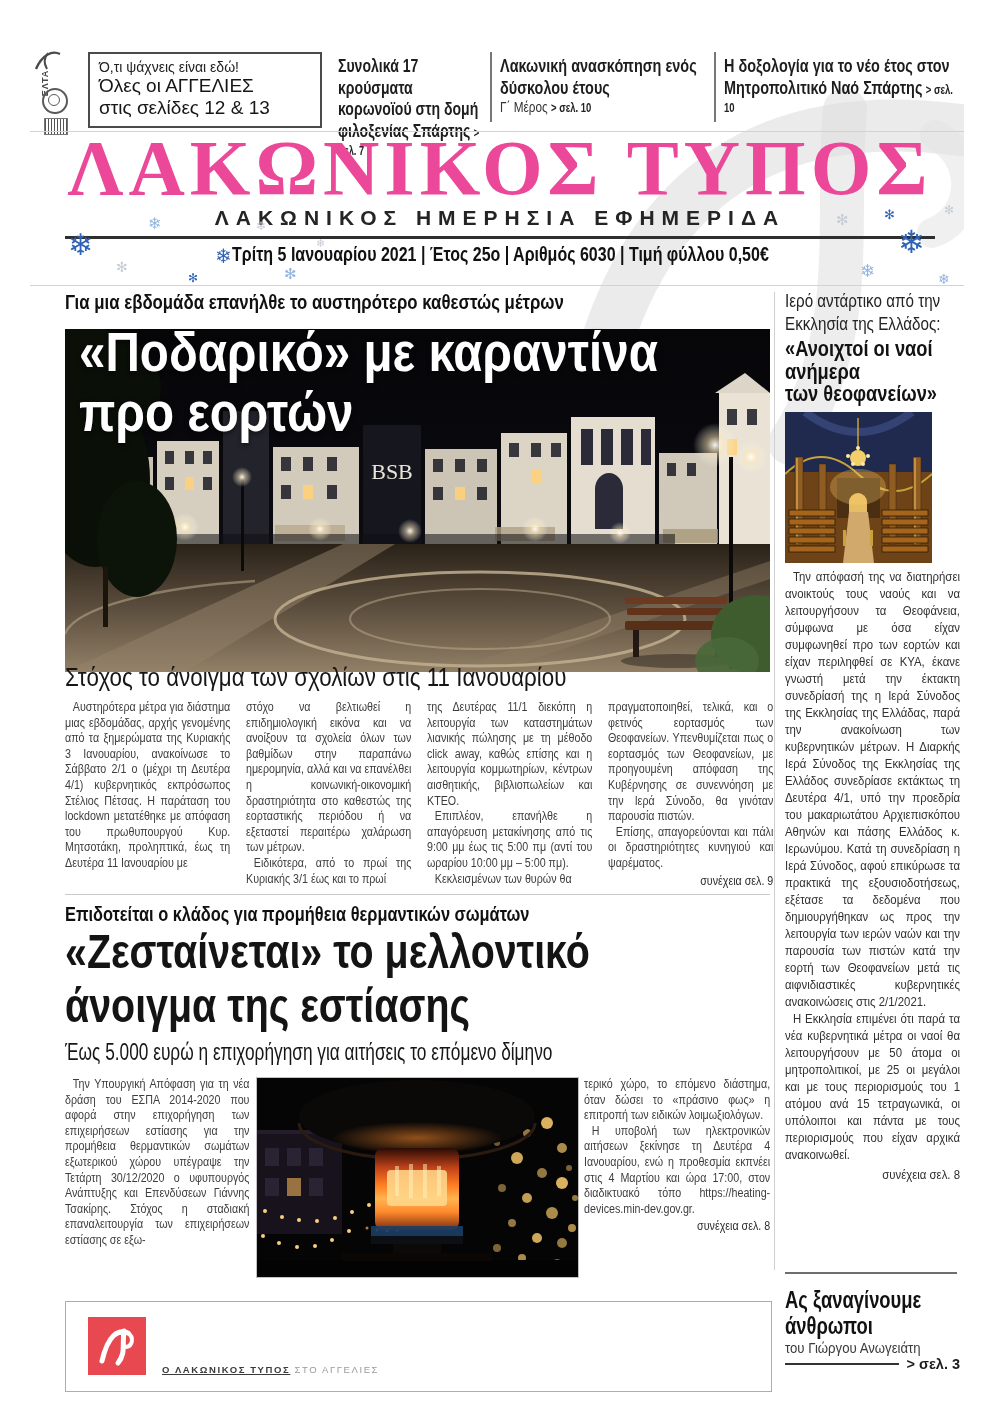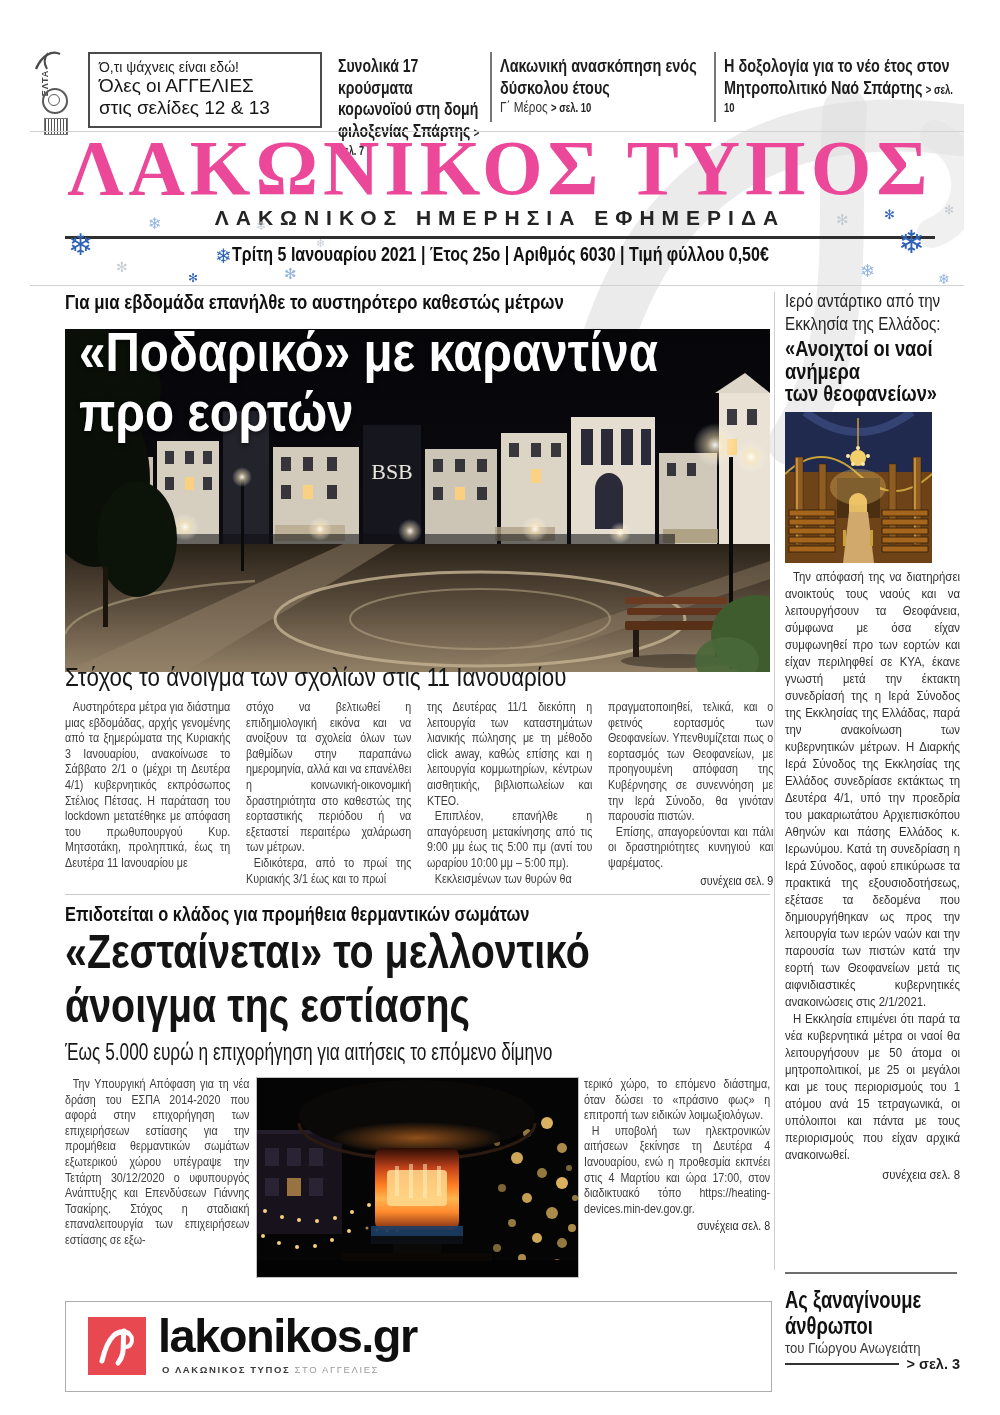--- a/index.html
+++ b/index.html
@@ -70,21 +70,21 @@
       font-size:48px;line-height:54px;font-weight:bold;color:#141414;}
   .sh2{left:65px;top:1038px;font-size:24px;transform:scaleX(.72);}
   .a2l{left:65px;top:1077px;width:212px;}
   .a2r{left:584px;top:1077px;width:214px;}
   .photo2{left:256px;top:1077px;width:321px;height:199px;border:1px solid #c2c2c2;}
   
   .banner{left:65px;top:1301px;width:705px;height:89px;border:1px solid #adadad;background:#fff;}
   .logo-sq{position:absolute;left:22px;top:15px;width:58px;height:58px;background:var(--accent_red,#e8484f);}
   .logo-txt{position:absolute;left:92px;top:6px;font-size:47px;font-weight:bold;letter-spacing:-1.5px;color:#0f0f0f;}
   .logo-sub{position:absolute;left:96px;top:62px;font-size:9.5px;letter-spacing:1.6px;white-space:nowrap;}
-  .logo-sub .s1{font-weight:bold;color:#3a3a3a;}
+  .logo-sub .s1{font-weight:bold;color:#3a3a3a;text-decoration:underline;}
   .logo-sub .s2{color:#9a9a9a;}
   .slogan-wrap{position:absolute;left:380px;top:32px;width:315px;text-align:center;}
   .slogan{display:inline-block;transform:scaleX(.92);font-size:21px;letter-spacing:4.5px;color:#2d2d2d;white-space:nowrap;}
   
   .vdiv{left:774px;top:292px;width:1px;height:978px;background:#cfcfcf;}
   .rc-intro{left:785px;top:290px;width:218px;transform:scaleX(.8);
             font-size:19px;line-height:22.5px;color:#242424;}
   .rc-head{left:785px;top:338px;width:206px;transform:scaleX(.85);
            font-size:21.5px;line-height:22.5px;font-weight:bold;color:#121212;}
   .photo3{left:785px;top:412px;width:147px;height:151px;}
@@ -435,21 +435,20 @@
   </div>
 
   <div class="abs banner">
     <div class="logo-sq">
       <svg width="58" height="58" viewBox="0 0 58 58">
         <path d="M14 44 C20 18 30 12 40 16" fill="none" stroke="#fff" stroke-width="5" stroke-linecap="round"></path>
         <path d="M36 14 C34 28 38 36 30 46" fill="none" stroke="#fff" stroke-width="5" stroke-linecap="round"></path>
         <path d="M40 16 C46 20 45 29 38 30" fill="none" stroke="#fff" stroke-width="4" stroke-linecap="round"></path>
       </svg>
     </div>
-    <div class="logo-txt">lakonikos.gr</div>
     <div class="logo-sub">
       <span class="s1">Ο ΛΑΚΩΝΙΚΟΣ ΤΥΠΟΣ</span> <span class="s2">ΣΤΟ ΑΓΓΕΛΙΕΣ</span>
     </div>
   </div>
 
   <div class="abs vdiv"></div>
 
   <div class="abs rc-intro sx">Ιερό αντάρτικο από την Εκκλησία της Ελλάδος:</div>
   <div class="abs rc-head sx">
     <div>«Ανοιχτοί οι ναοί</div>

